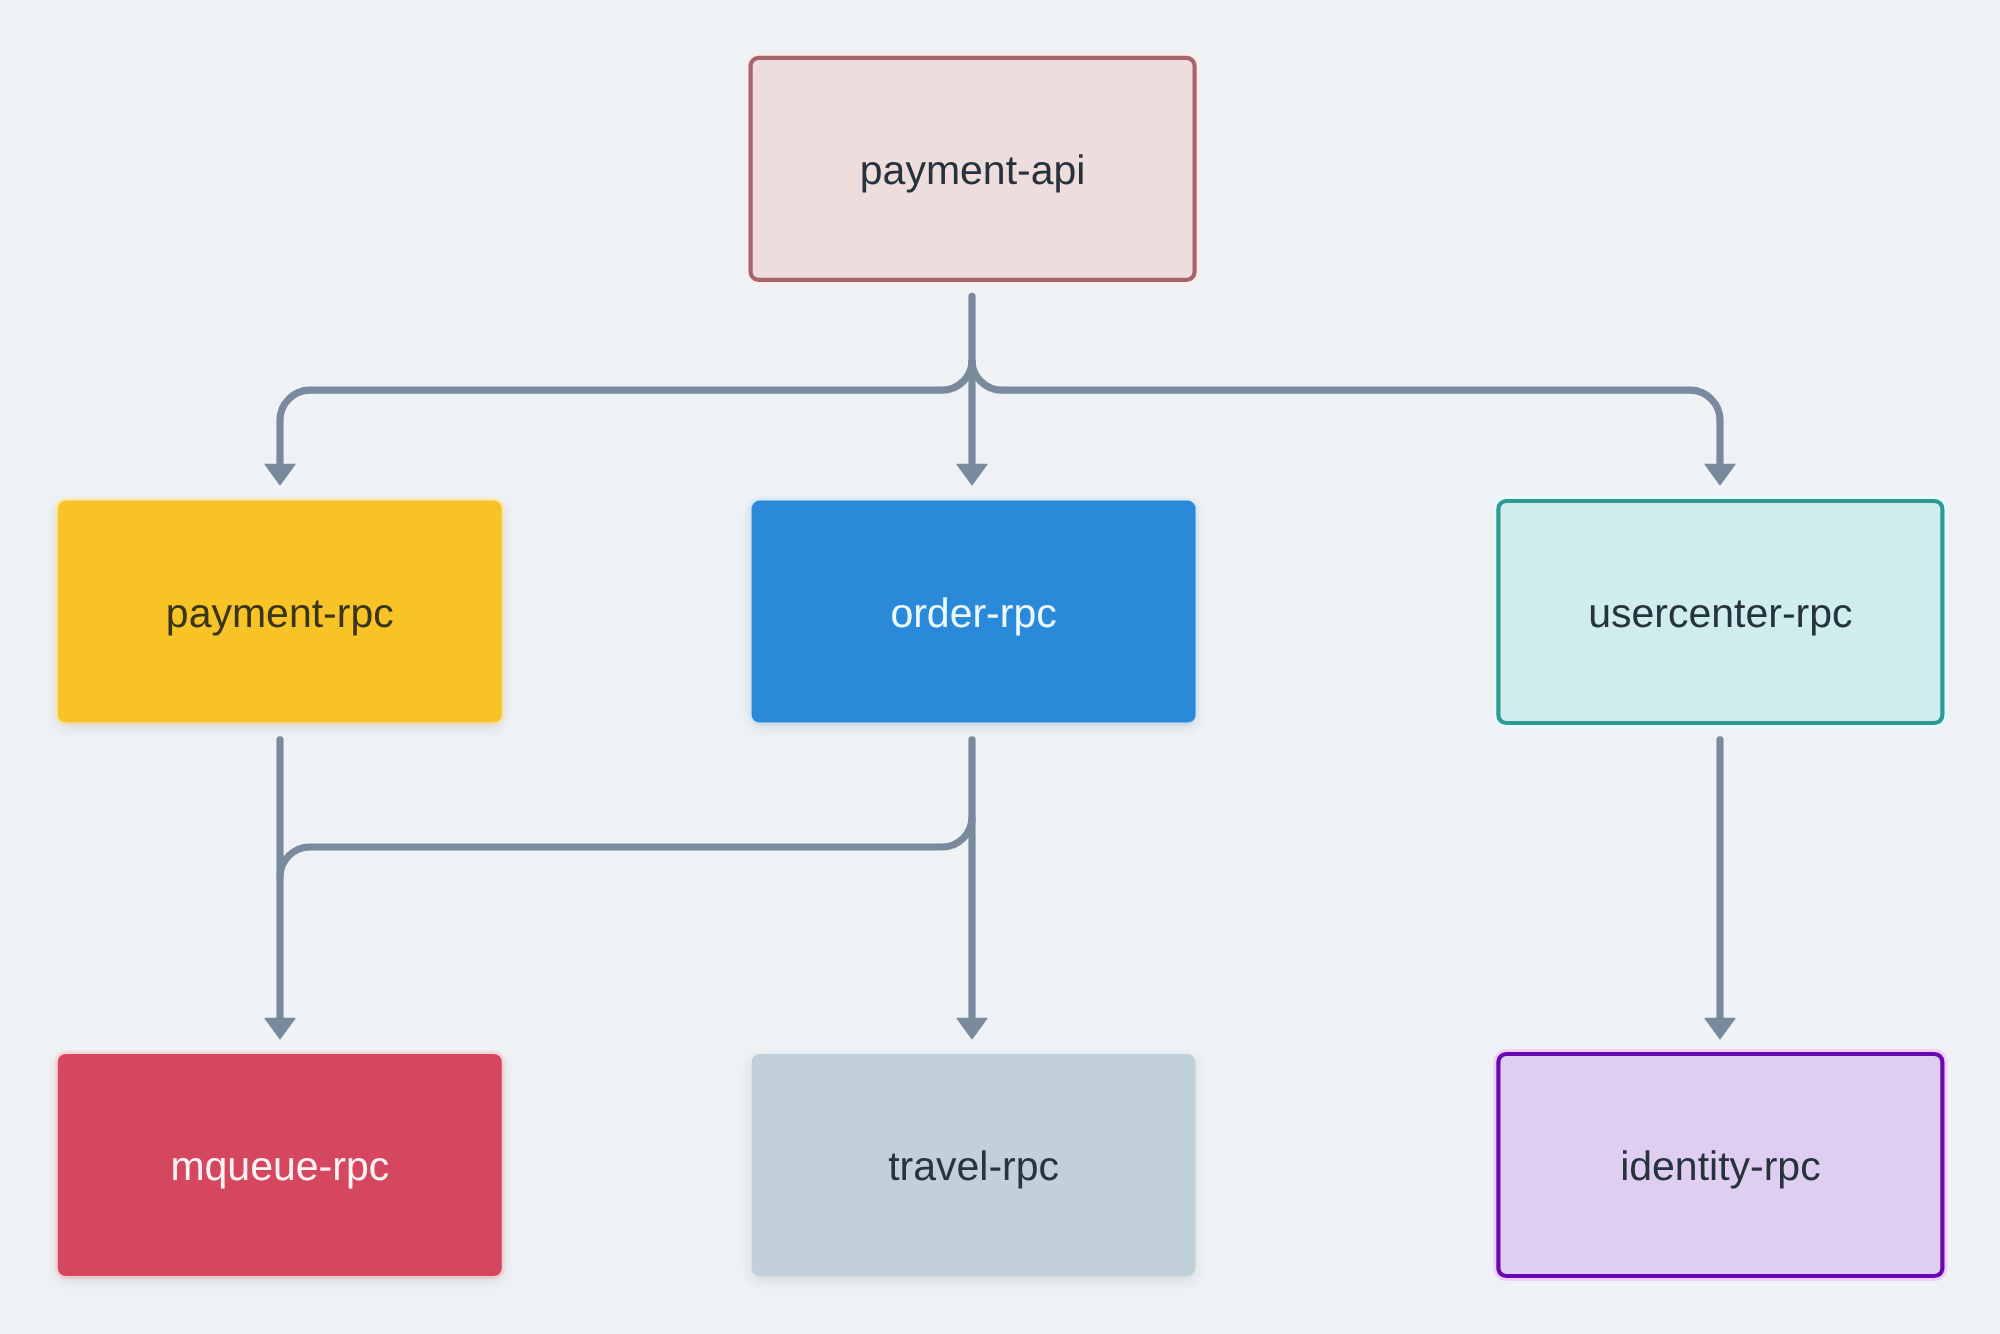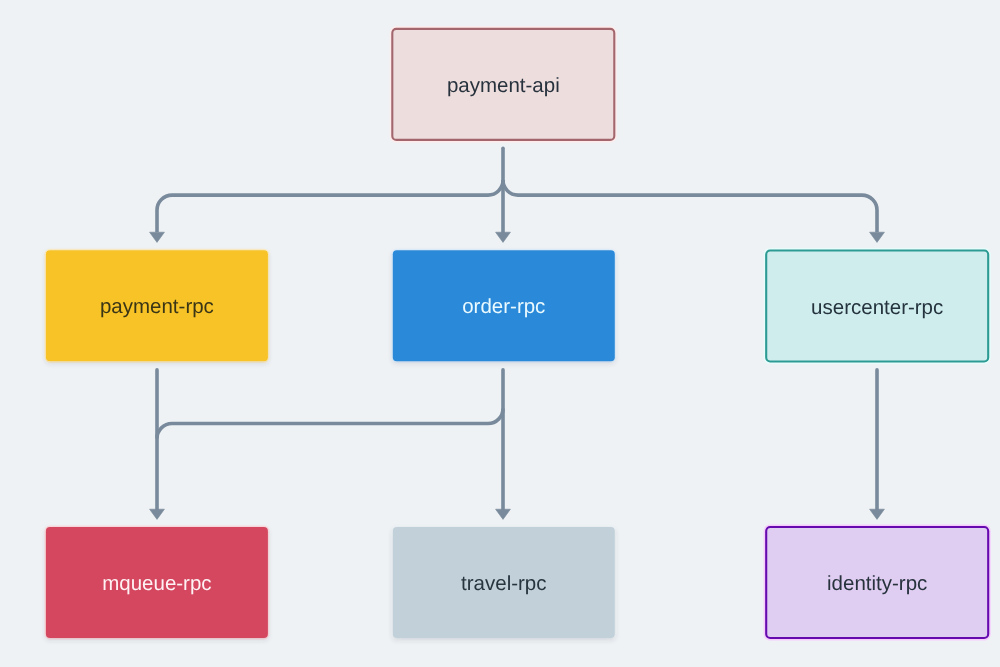--- a/index.html
+++ b/index.html
@@ -1,20 +1,20 @@
 <!DOCTYPE html>
 <html><head>
 <meta charset="utf-8">
 <title>service-dependency-graph</title>
 <style>
   html,body{margin:0;padding:0;}
   body{width:1000px;height:667px;overflow:hidden;background:#eff2f5;
        font-family:"Liberation Sans",sans-serif;
        -webkit-font-smoothing:antialiased;text-rendering:geometricPrecision;}
-  #canvas{position:relative;width:868px;height:667px;margin-left:17px;}
+  #canvas{position:relative;width:868px;height:667px;}
   svg.graph{position:absolute;inset:0;width:1000px;height:667px;display:block;
             will-change:transform;}
   .node-label{font-family:"Liberation Sans",sans-serif;font-size:20.5px;
               letter-spacing:0px;}
 </style>
 </head>
 <body>
 
 <div id="canvas">
   <svg class="graph" viewBox="0 0 1000 667">

